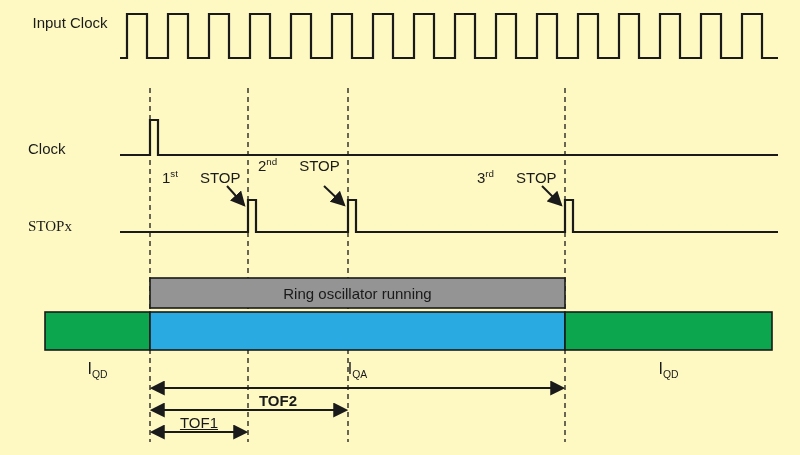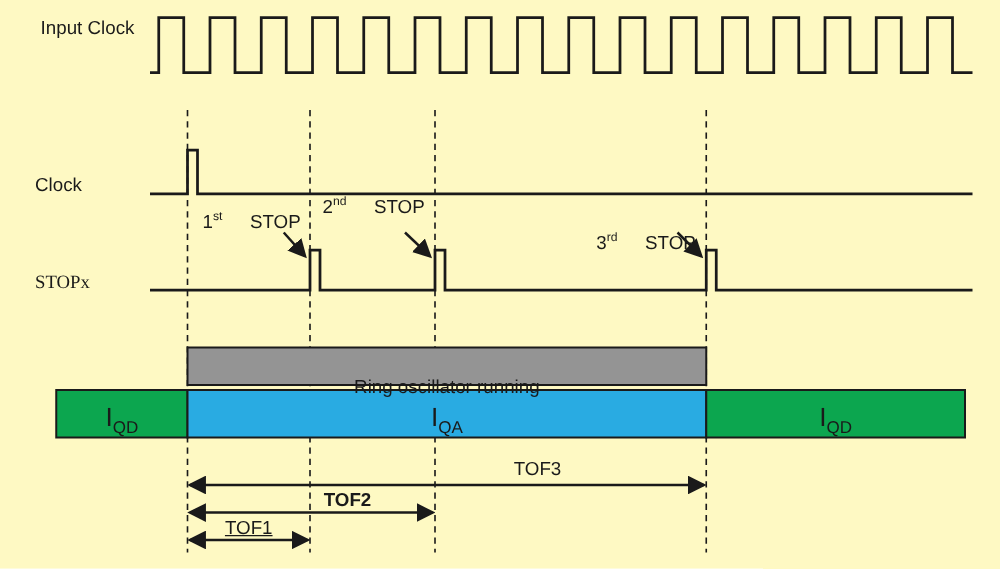--- a/index.html
+++ b/index.html
@@ -16,21 +16,21 @@
     position:absolute;
     font-size:15px;
     line-height:1.35;
     white-space:nowrap;
     color:#1a1a1a;
   }
   .lbl.center{text-align:center;}
   sup{font-size:0.65em;vertical-align:super;line-height:0;}
   sub{font-size:0.65em;vertical-align:sub;line-height:0;}
   .stopword{margin-left:22px;}
-  .barlbl{font-size:21px;}
+  .barlbl{font-size:16px;margin-top:37px;}
 </style>
 </head>
 <body>
 
 <div class="stage">
 
   <svg width="800" height="455" viewBox="0 0 800 455">
     <defs>
       <marker id="arr" viewBox="0 0 10 10" refX="8.5" refY="5" markerWidth="7.5" markerHeight="7.5" orient="auto-start-reverse">
         <path d="M0,0 L10,5 L0,10 z" fill="#1a1a1a"></path>
@@ -74,35 +74,34 @@
   <div class="lbl" style="left:28px;top:216px;font-family:Liberation Serif, serif;">STOPx</div>
 
   <div class="lbl" style="left:162px;top:168px;">
     <span>1</span><sup>st</sup><span class="stopword">STOP</span>
   </div>
 
   <div class="lbl" style="left:258px;top:156px;">
     <span>2</span><sup>nd</sup><span class="stopword">STOP</span>
   </div>
 
-  <div class="lbl" style="left:477px;top:185px;">
+  <div class="lbl" style="left:477px;top:168px;">
     <span>3</span><sup>rd</sup><span class="stopword">STOP</span>
   </div>
 
-  <div class="lbl center" style="left:150px;top:300px;width:415px;">Ring oscillator running</div>
+  <div class="lbl center" style="left:150px;top:284px;width:415px;">Ring oscillator running</div>
 
   <div class="lbl center barlbl" style="left:45px;top:321px;width:105px;">
     <span>I</span><sub>QD</sub>
   </div>
 
   <div class="lbl center barlbl" style="left:150px;top:321px;width:415px;">
     <span>I</span><sub>QA</sub>
   </div>
 
   <div class="lbl center barlbl" style="left:565px;top:321px;width:207px;">
     <span>I</span><sub>QD</sub>
   </div>
 
-  <div class="lbl center" style="left:385px;top:366px;width:90px;">TOF3</div>
   <div class="lbl center" style="left:233px;top:391px;width:90px;font-weight:bold;">TOF2</div>
   <div class="lbl center" style="left:154px;top:413px;width:90px;text-decoration:underline;">TOF1</div>
 
 </div>
 
 </body></html>

